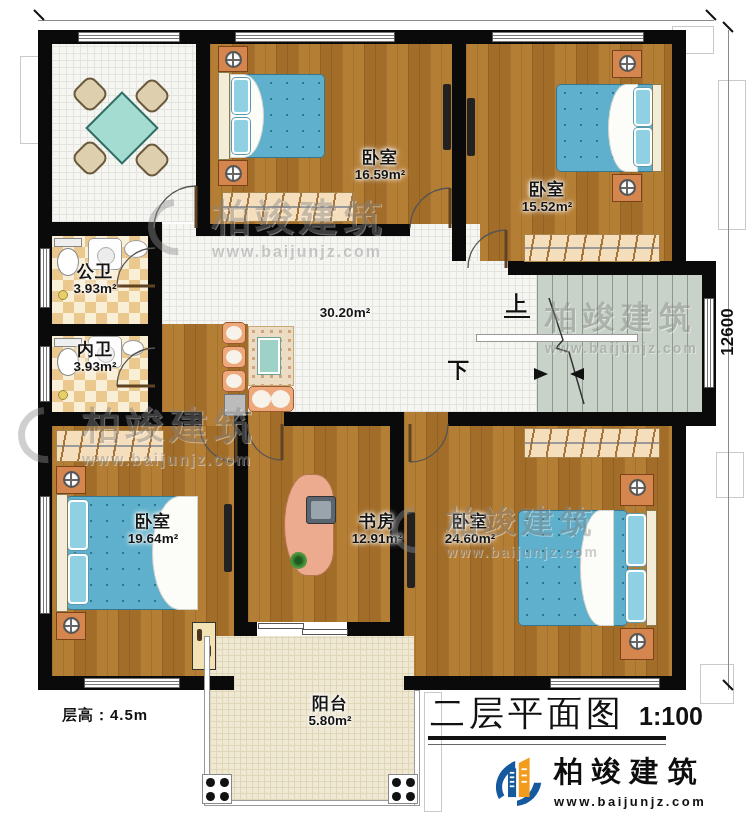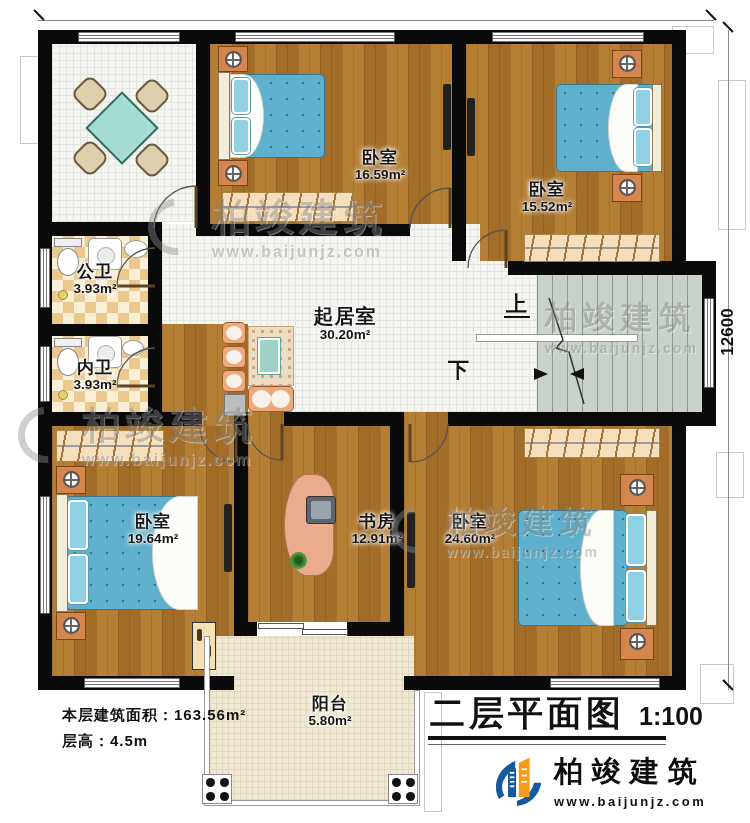--- a/index.html
+++ b/index.html
@@ -70,21 +70,21 @@
   .plant{position:absolute;width:17px;height:17px;border-radius:50%;background:radial-gradient(#1e5a1e 25%,#4e9a3e 60%,#2e6e2e 100%);}
   .cab{position:absolute;background:#f3e2b4;border:1.5px solid #333;box-sizing:border-box;}
   .bottle{position:absolute;width:5px;height:12px;background:#4a3520;border-radius:2px;}
   .wm{position:absolute;display:flex;align-items:center;gap:8px;opacity:.42;pointer-events:none;}
   .wm-swirl{width:42px;height:42px;border-radius:50%;border:7px solid #8e8e8e;border-top-color:transparent;border-right-color:transparent;transform:rotate(40deg);flex:0 0 auto;}
   .wm-name{font-size:38px;font-weight:900;color:#848484;letter-spacing:6px;white-space:nowrap;text-shadow:1px 1px 0 #fff;}
   .wm-url{font-size:16px;font-weight:700;color:#8a8a8a;letter-spacing:2px;white-space:nowrap;text-shadow:1px 1px 0 #fff;}
   .wm.small .wm-name{font-size:32px;}
   .wm.small .wm-url{font-size:14px;}
   .title-row{position:absolute;display:flex;align-items:baseline;gap:14px;color:#111;}
-  .title-main{font-size:35px;font-weight:700;letter-spacing:4px;}
+  .title-main{font-size:35px;font-weight:400;letter-spacing:4px;}
   .title-scale{font-size:25px;font-weight:600;}
   .rule{position:absolute;background:#111;}
   .notes{position:absolute;color:#111;font-size:15px;font-weight:600;line-height:1.75;letter-spacing:1px;}
   .logo{position:absolute;display:flex;align-items:center;gap:10px;}
   .logo-texts{display:flex;flex-direction:column;align-items:center;}
   .logo-name{font-size:29px;font-weight:900;color:#0d0d0d;letter-spacing:9px;white-space:nowrap;}
   .logo-url{font-size:13px;font-weight:700;color:#111;letter-spacing:2.5px;margin-top:2px;white-space:nowrap;}
   svg.overlay{position:absolute;left:0;top:0;pointer-events:none;}
 </style>
 </head>
@@ -306,26 +306,25 @@
     <div class="rarea">16.59m²</div>
   </div>
   <div class="rlabel" style="left:492px;top:180px;width:110px;">
     <div class="rname">卧室</div>
     <div class="rarea">15.52m²</div>
   </div>
   <div class="rlabel" style="left:45px;top:262px;width:100px;">
     <div class="rname">公卫</div>
     <div class="rarea">3.93m²</div>
   </div>
-  <div class="rlabel" style="left:45px;top:358px;width:100px;">
+  <div class="rlabel" style="left:45px;top:340px;width:100px;">
     <div class="rname">内卫</div>
     <div class="rarea">3.93m²</div>
   </div>
   <div class="rlabel big" style="left:270px;top:305px;width:150px;">
-    <div class="rname">起居室</div>
     <div class="rarea">30.20m²</div>
   </div>
   <div class="rlabel" style="left:98px;top:512px;width:110px;">
     <div class="rname">卧室</div>
     <div class="rarea">19.64m²</div>
   </div>
   <div class="rlabel" style="left:322px;top:512px;width:110px;">
     <div class="rname">书房</div>
     <div class="rarea">12.91m²</div>
   </div>
@@ -368,21 +367,20 @@
 
   <div class="dim-line" style="left:38px;top:20px;width:676px;height:1px;"></div>
   <div class="tick" style="left:32px;top:14px;"></div>
   <div class="tick" style="left:704px;top:14px;"></div>
   <div class="dim-line" style="left:728px;top:30px;width:1px;height:660px;"></div>
   <div class="tick" style="left:721px;top:26px;"></div>
   <div class="tick" style="left:721px;top:684px;"></div>
   <div class="dim-text" style="left:688px;top:322px;width:80px;transform:rotate(-90deg);">12600</div>
 
   <div class="notes" style="left:62px;top:702px;">
-    <div>本层建筑面积：163.56m²</div>
     <div>层高：4.5m</div>
   </div>
 
   <div class="title-row" style="left:430px;top:690px;">
     <span class="title-main">二层平面图</span>
     <span class="title-scale">1:100</span>
   </div>
   <div class="rule" style="left:428px;top:736px;width:238px;height:4px;"></div>
   <div class="rule" style="left:428px;top:744px;width:238px;height:1px;background:#666;"></div>
 

